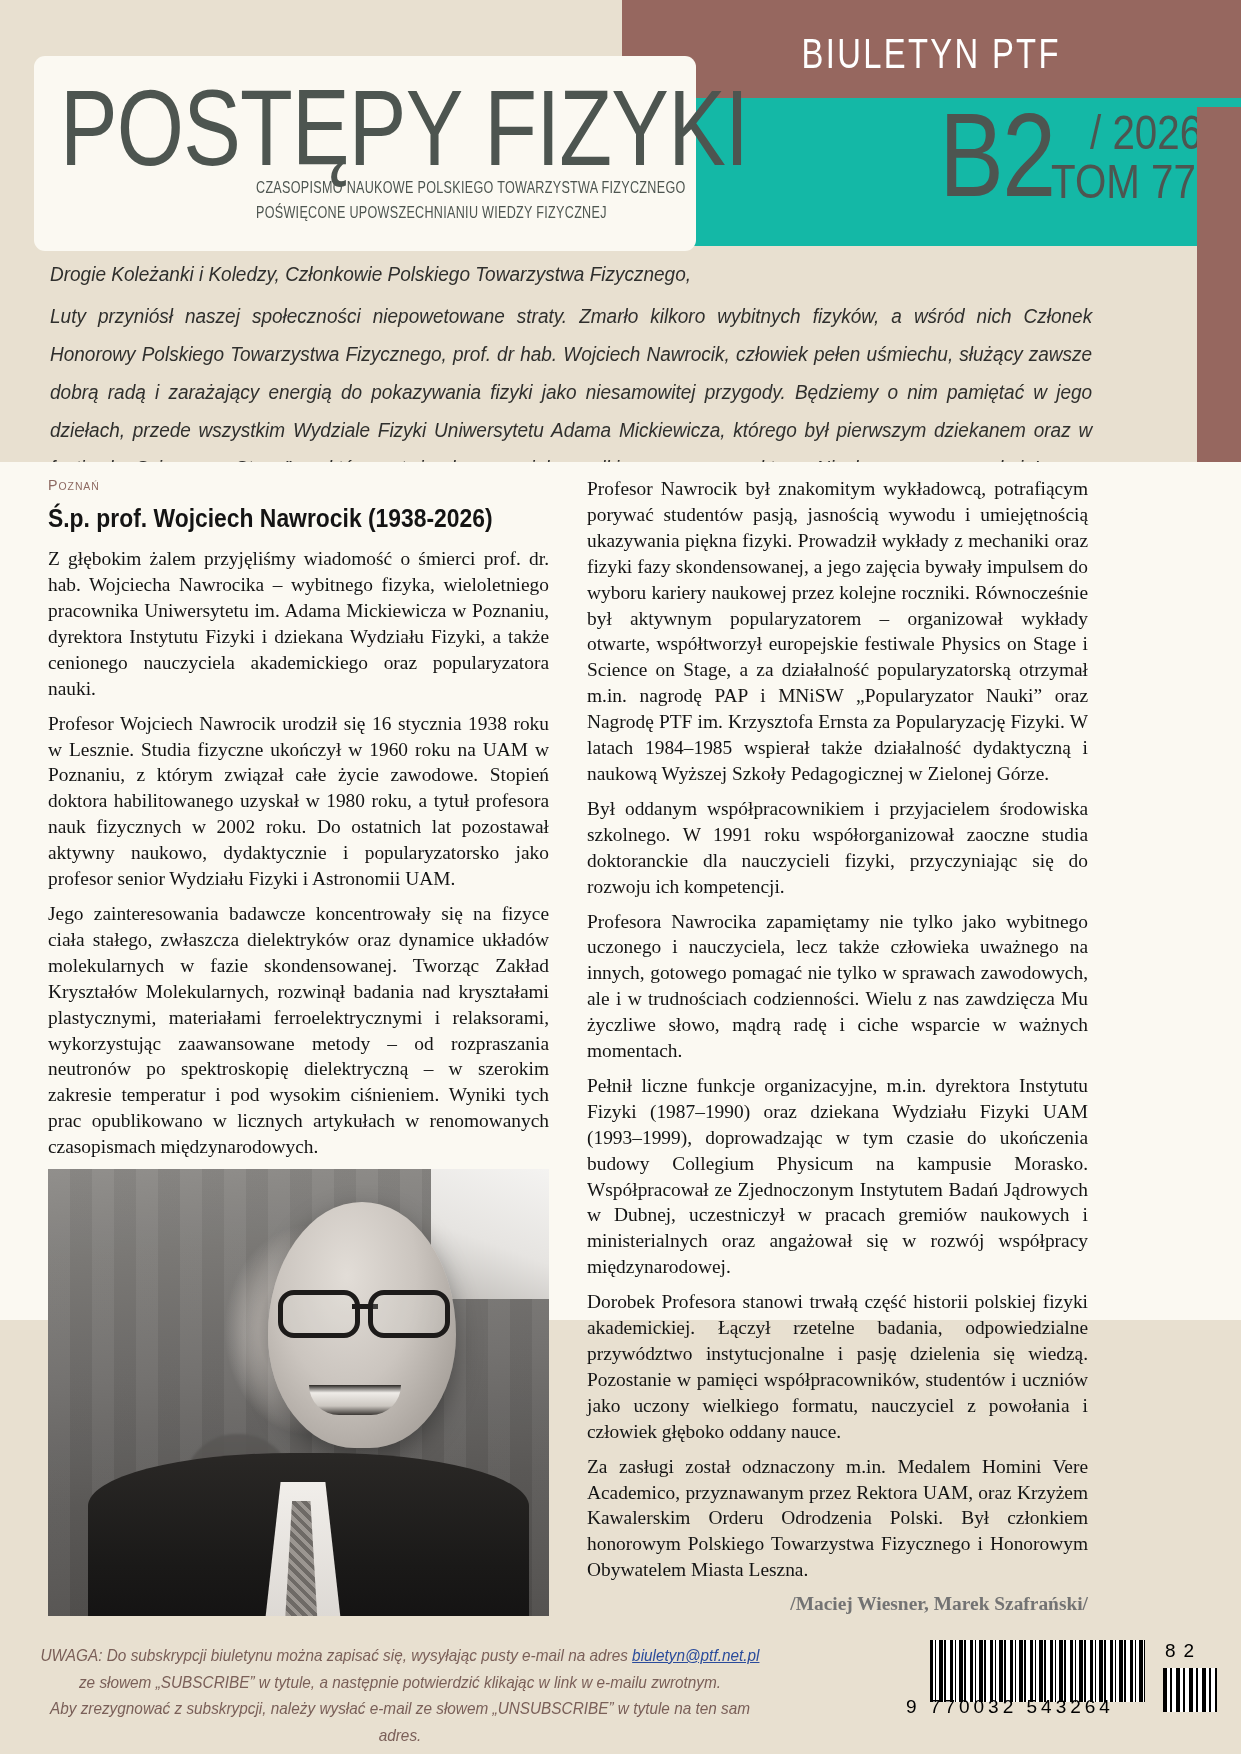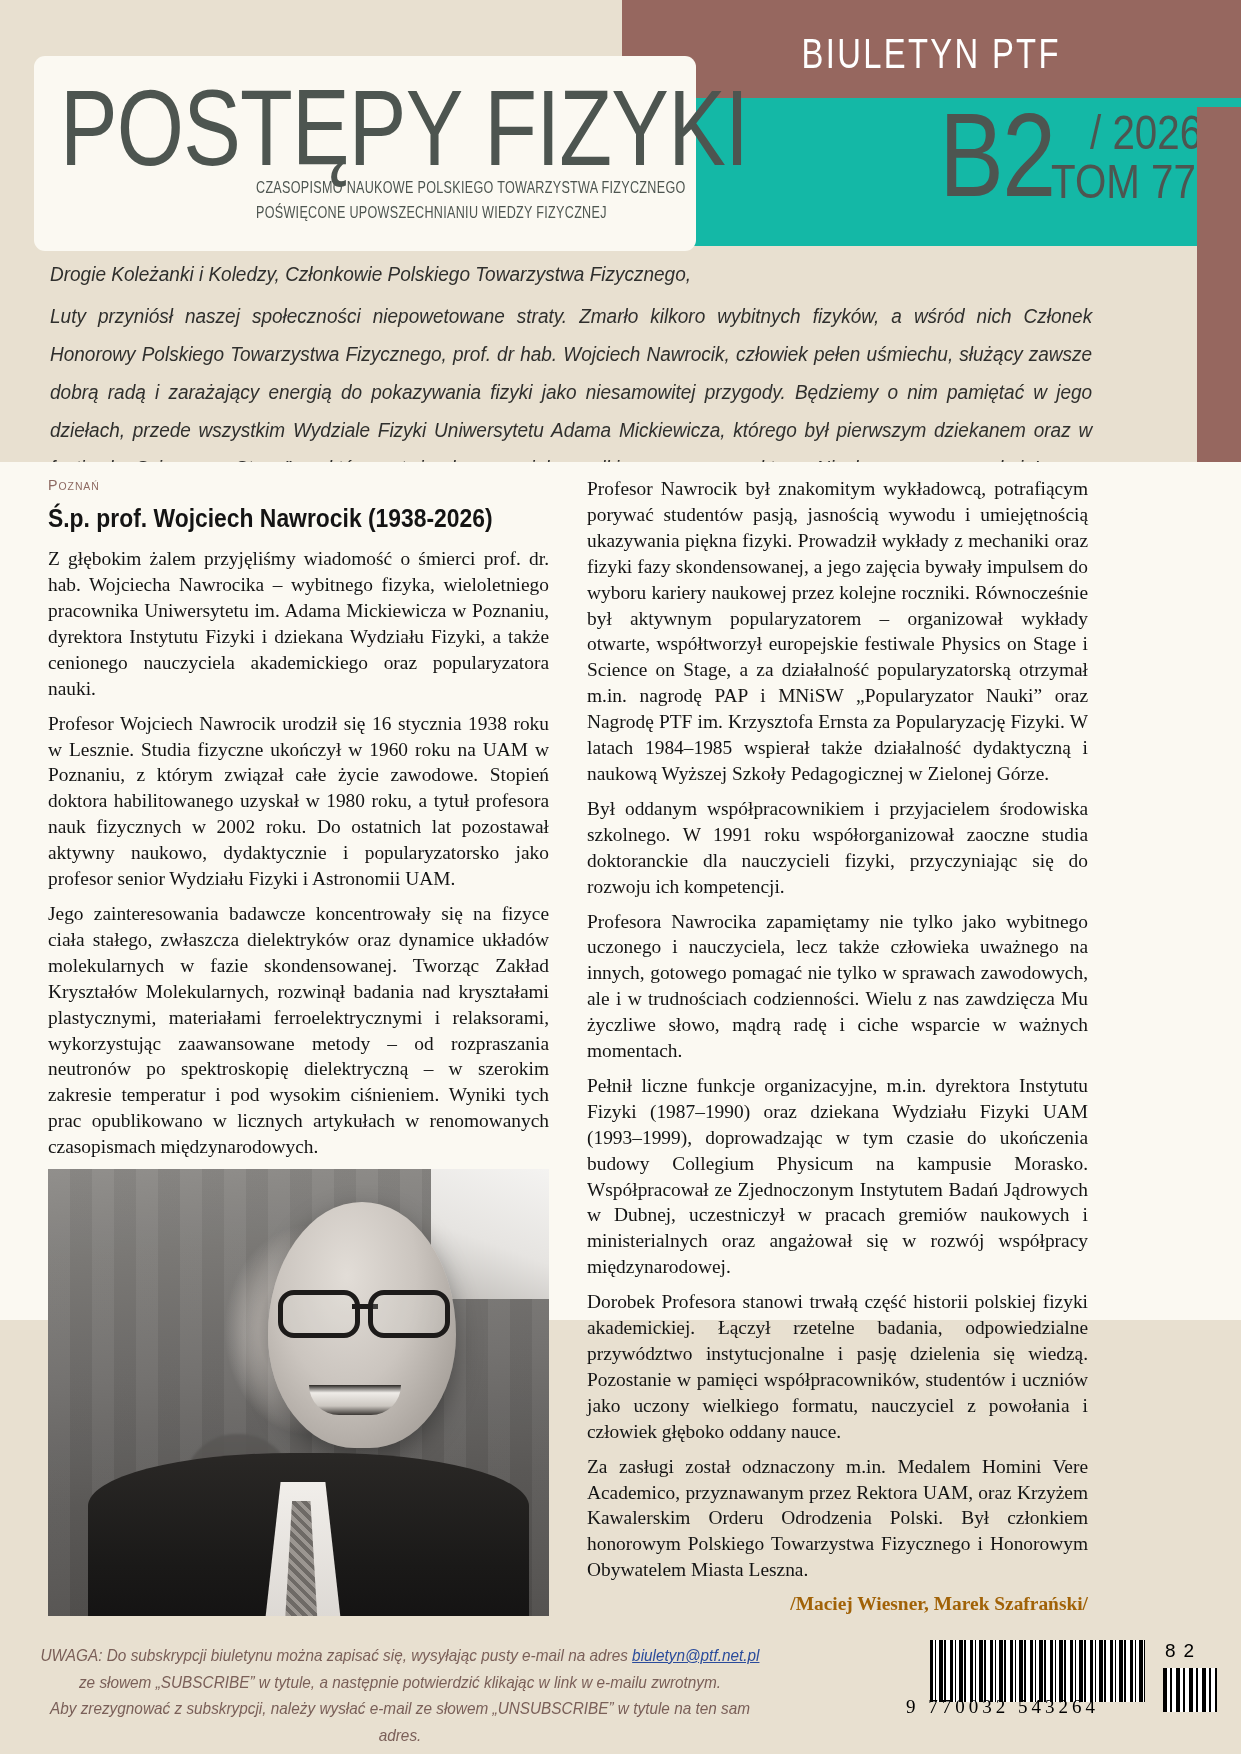--- a/index.html
+++ b/index.html
@@ -298,21 +298,21 @@
     position: absolute;
     left: 27%; bottom: 0;
     width: 110px; height: 44%;
     background: linear-gradient(180deg, rgba(90,88,86,0.85) 0%, rgba(58,56,54,0.9) 100%);
     border-radius: 48% 48% 6% 6% / 26% 26% 4% 4%;
     filter: blur(1.2px);
   }
   .byline {
     margin-top: 10px;
     text-align: right;
-    color: #a16207;
+    color: #737373;
     font-family: "Liberation Serif", "DejaVu Serif", serif;
     font-size: 19.4px;
     font-weight: bold;
   }
 
   
   .footer {
     position: absolute;
     left: 0; top: 1616px;
     width: 1241px;
@@ -354,21 +354,21 @@
     width: 215px; height: 62px;
     background:
       repeating-linear-gradient(90deg,
         #000 0 3px, #fff 3px 5px, #000 5px 6px, #fff 6px 9px,
         #000 9px 13px, #fff 13px 14px, #000 14px 16px, #fff 16px 20px);
   }
   .bc-digits {
     position: absolute;
     left: 0; bottom: -2px;
     width: 245px;
-    font-family: Liberation Serif, serif;
+    font-family: Liberation Sans, sans-serif;
     font-size: 19px;
     letter-spacing: 4px;
     color: #000;
     white-space: nowrap;
   }
   .barcode-add {
     position: relative;
     width: 54px;
     height: 76px;
   }

